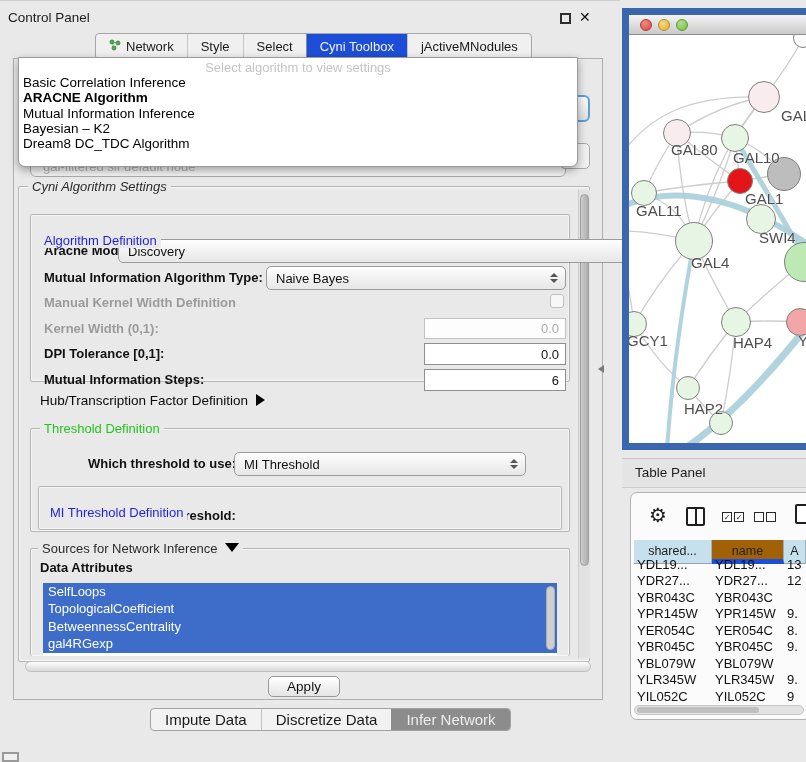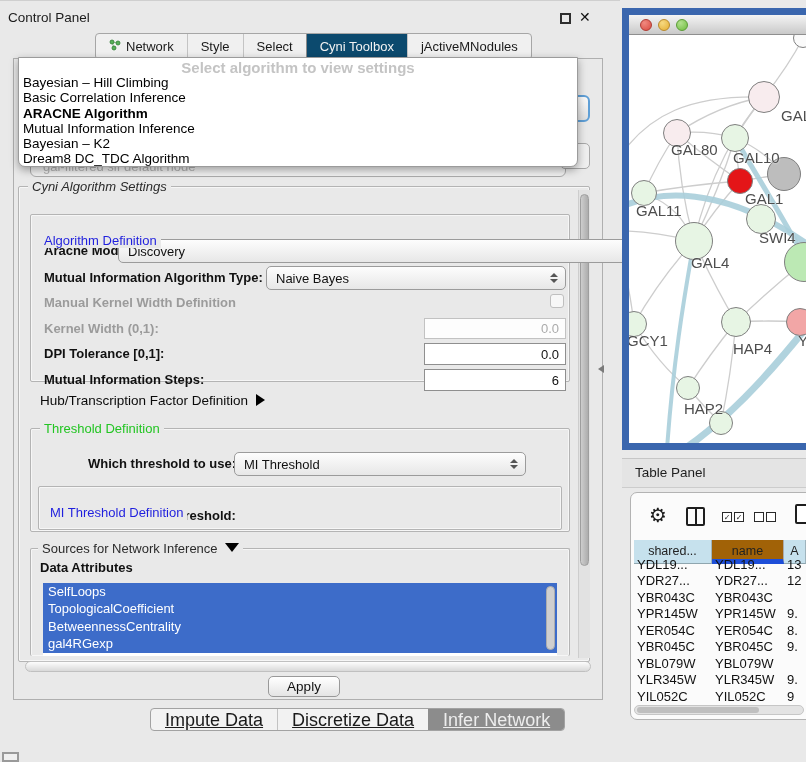--- a/index.html
+++ b/index.html
@@ -11,28 +11,28 @@
   
   .top-line { left:0; top:6; width:620px; height:1px; background:#CFCFCF; }
   .cp-title { left:8px; top:10px; font-size:13.5px; color:#1C1C1C; }
   .float-icon { left:560px; top:13px; width:11px; height:11px; border:2px solid #2E2E2E; background:transparent; }
   .close-icon { left:579px; top:9px; font-size:14px; font-weight:bold; color:#111; }
 
   
   .tab-row { left:95px; top:33px; height:27px; display:flex; border:1px solid #A6A6A6; border-radius:4px; background:#F0F0F0; overflow:hidden; }
   .tab { padding:0 13px; line-height:23px; font-size:13px; color:#1A1A1A; display:flex; align-items:center; gap:5px; }
   .tab + .tab { border-left:1px solid #C4C4C4; }
-  .tab.sel { background:#0c4a6e; color:#F2F2F2; border-left:1px solid #8C8C8C; }
+  .tab.sel { background:#1d4ed8; color:#F2F2F2; border-left:1px solid #8C8C8C; }
 
   .content-pane { left:13px; top:58px; width:590px; height:642px; border:1px solid #AFAFAF; }
 
   
   .dropdown { left:18px; top:57px; width:560px; height:110px; background:#FFFFFF; border:1px solid #9B9B9B;
               border-radius:0 0 7px 7px; box-shadow:0 3px 9px rgba(0,0,0,.35); z-index:10; padding-top:2px; }
-  .dd-prompt { text-align:center; color:#C4C4C4; font-size:15px; line-height:15px;font-weight:bold; }
+  .dd-prompt { text-align:center; color:#C4C4C4; font-size:13px; line-height:15px; }
   .dd-item { font-size:13.5px; line-height:15.3px; padding-left:4px; color:#000; white-space:nowrap; }
   .dd-item.sel { font-weight:bold; }
 
   
   .focus-frag { left:556px; top:95px; width:34px; height:27px; border:2px solid #5F9FD6; border-radius:6px;
                 background:linear-gradient(#FAFAFA,#DFDFDF); z-index:2; }
   .frag2 { left:560px; top:143px; width:30px; height:26px; border:1px solid #A8A8A8; border-radius:5px; background:#EFEFEF; z-index:2; }
   .bg-combo { left:30px; top:150px; width:536px; height:27px; border:1px solid #ABABAB; border-radius:6px;
               background:#F1F1F1; z-index:1; color:#B2B2B2; font-size:13px; padding:8px 0 0 12px; }
 
@@ -69,21 +69,21 @@
                background:linear-gradient(#FDFDFD,#D9D9D9); z-index:2; }
 
   .settings-vsb { left:578px; top:190px; width:12px; height:468px; background:#E2E2E2; border-left:1px solid #CDCDCD; }
   .settings-vsb .thumb { position:absolute; left:1px; top:4px; width:9px; height:372px; border-radius:5px;
                background:linear-gradient(90deg,#CDCDCD,#ADADAD); border:1px solid #9E9E9E; }
 
   .apply-btn { left:268px; top:676px; width:72px; height:21px; border:1px solid #999; border-radius:5px;
                background:linear-gradient(#FFFFFF,#E4E4E4); font-size:13.5px; color:#111; text-align:center; line-height:19px; }
 
   .bottom-tabs { left:150px; top:708px; height:23px; display:flex; border:1px solid #A2A2A2; border-radius:4px; overflow:hidden; background:#F2F2F2; }
-  .btab { padding:0 14px; line-height:22px; font-size:18px; color:#1A1A1A;text-decoration:underline; }
+  .btab { padding:0 14px; line-height:22px; font-size:15px; color:#1A1A1A; }
   .btab + .btab { border-left:1px solid #C2C2C2; }
   .btab.sel { background:#8C8C8C; color:#EDEDED; border-left:1px solid #8C8C8C; }
 
   .dock-icon { left:2px; top:752px; width:17px; height:10px; border:2px solid #9A9A9A; background:#F0F0F0; }
   .split-arrow { left:598px; top:365px; width:0; height:0; border-top:4px solid transparent; border-bottom:4px solid transparent; border-right:6px solid #7A7A7A; }
 
   
   .net-window { left:622px; top:8px; width:184px; height:442px; background:#3A66AE; padding:7px 0 7px 7px; }
   .net-titlebar { width:177px; height:20px; background:linear-gradient(#F4F4F4,#C9C9C9); border-bottom:1px solid #8F8F8F;
                   display:flex; align-items:center; gap:6px; padding-left:11px; }
@@ -158,21 +158,20 @@
     <span class="spin" style="position:absolute;right:5px;top:6px;">
         <i class="up"></i>
         <i class="dn"></i>
       </span>
   </div>
   <div class="abs frag2"></div>
   <div class="abs bg-combo">gal-filtered sif default node</div>
 
   <div class="abs dropdown">
     <div class="dd-prompt">Select algorithm to view settings</div>
-    <div class="dd-item">Bayesian – Hill Climbing</div>
     <div class="dd-item">Basic Correlation Inference</div>
     <div class="dd-item sel">ARACNE Algorithm</div>
     <div class="dd-item">Mutual Information Inference</div>
     <div class="dd-item">Bayesian – K2</div>
     <div class="dd-item">Dream8 DC_TDC Algorithm</div>
   </div>
 
   <div class="abs group" style="left:18px;top:186px;width:572px;height:476px;"></div>
   <div class="legend plain" style="left:28px;top:179px;font-style:italic;">Cyni Algorithm Settings</div>
   <div class="abs settings-vsb">
@@ -327,21 +326,21 @@
       <div class="node" style="left:80px;top:376px;width:24px;height:24px;background:#E7F5E4;"></div>
 
       <div class="nlabel" style="left:152px;top:72px;">GAL</div>
       <div class="nlabel" style="left:42px;top:106px;">GAL80</div>
       <div class="nlabel" style="left:104px;top:114px;">GAL10</div>
       <div class="nlabel" style="left:116px;top:155px;">GAL1</div>
       <div class="nlabel" style="left:7px;top:167px;">GAL11</div>
       <div class="nlabel" style="left:130px;top:194px;">SWI4</div>
       <div class="nlabel" style="left:62px;top:219px;">GAL4</div>
       <div class="nlabel" style="left:-2px;top:297px;">GCY1</div>
-      <div class="nlabel" style="left:104px;top:299px;margin-top:6px;">HAP4</div>
+      <div class="nlabel" style="left:104px;top:299px;">HAP4</div>
       <div class="nlabel" style="left:169px;top:297px;">Y</div>
       <div class="nlabel" style="left:55px;top:365px;">HAP2</div>
     </div>
   </div>
 
   <div class="abs tp-bar"></div>
   <div class="abs tp-title">Table Panel</div>
   <div class="abs tp-box"></div>
 
   <div class="abs gear">⚙</div>

